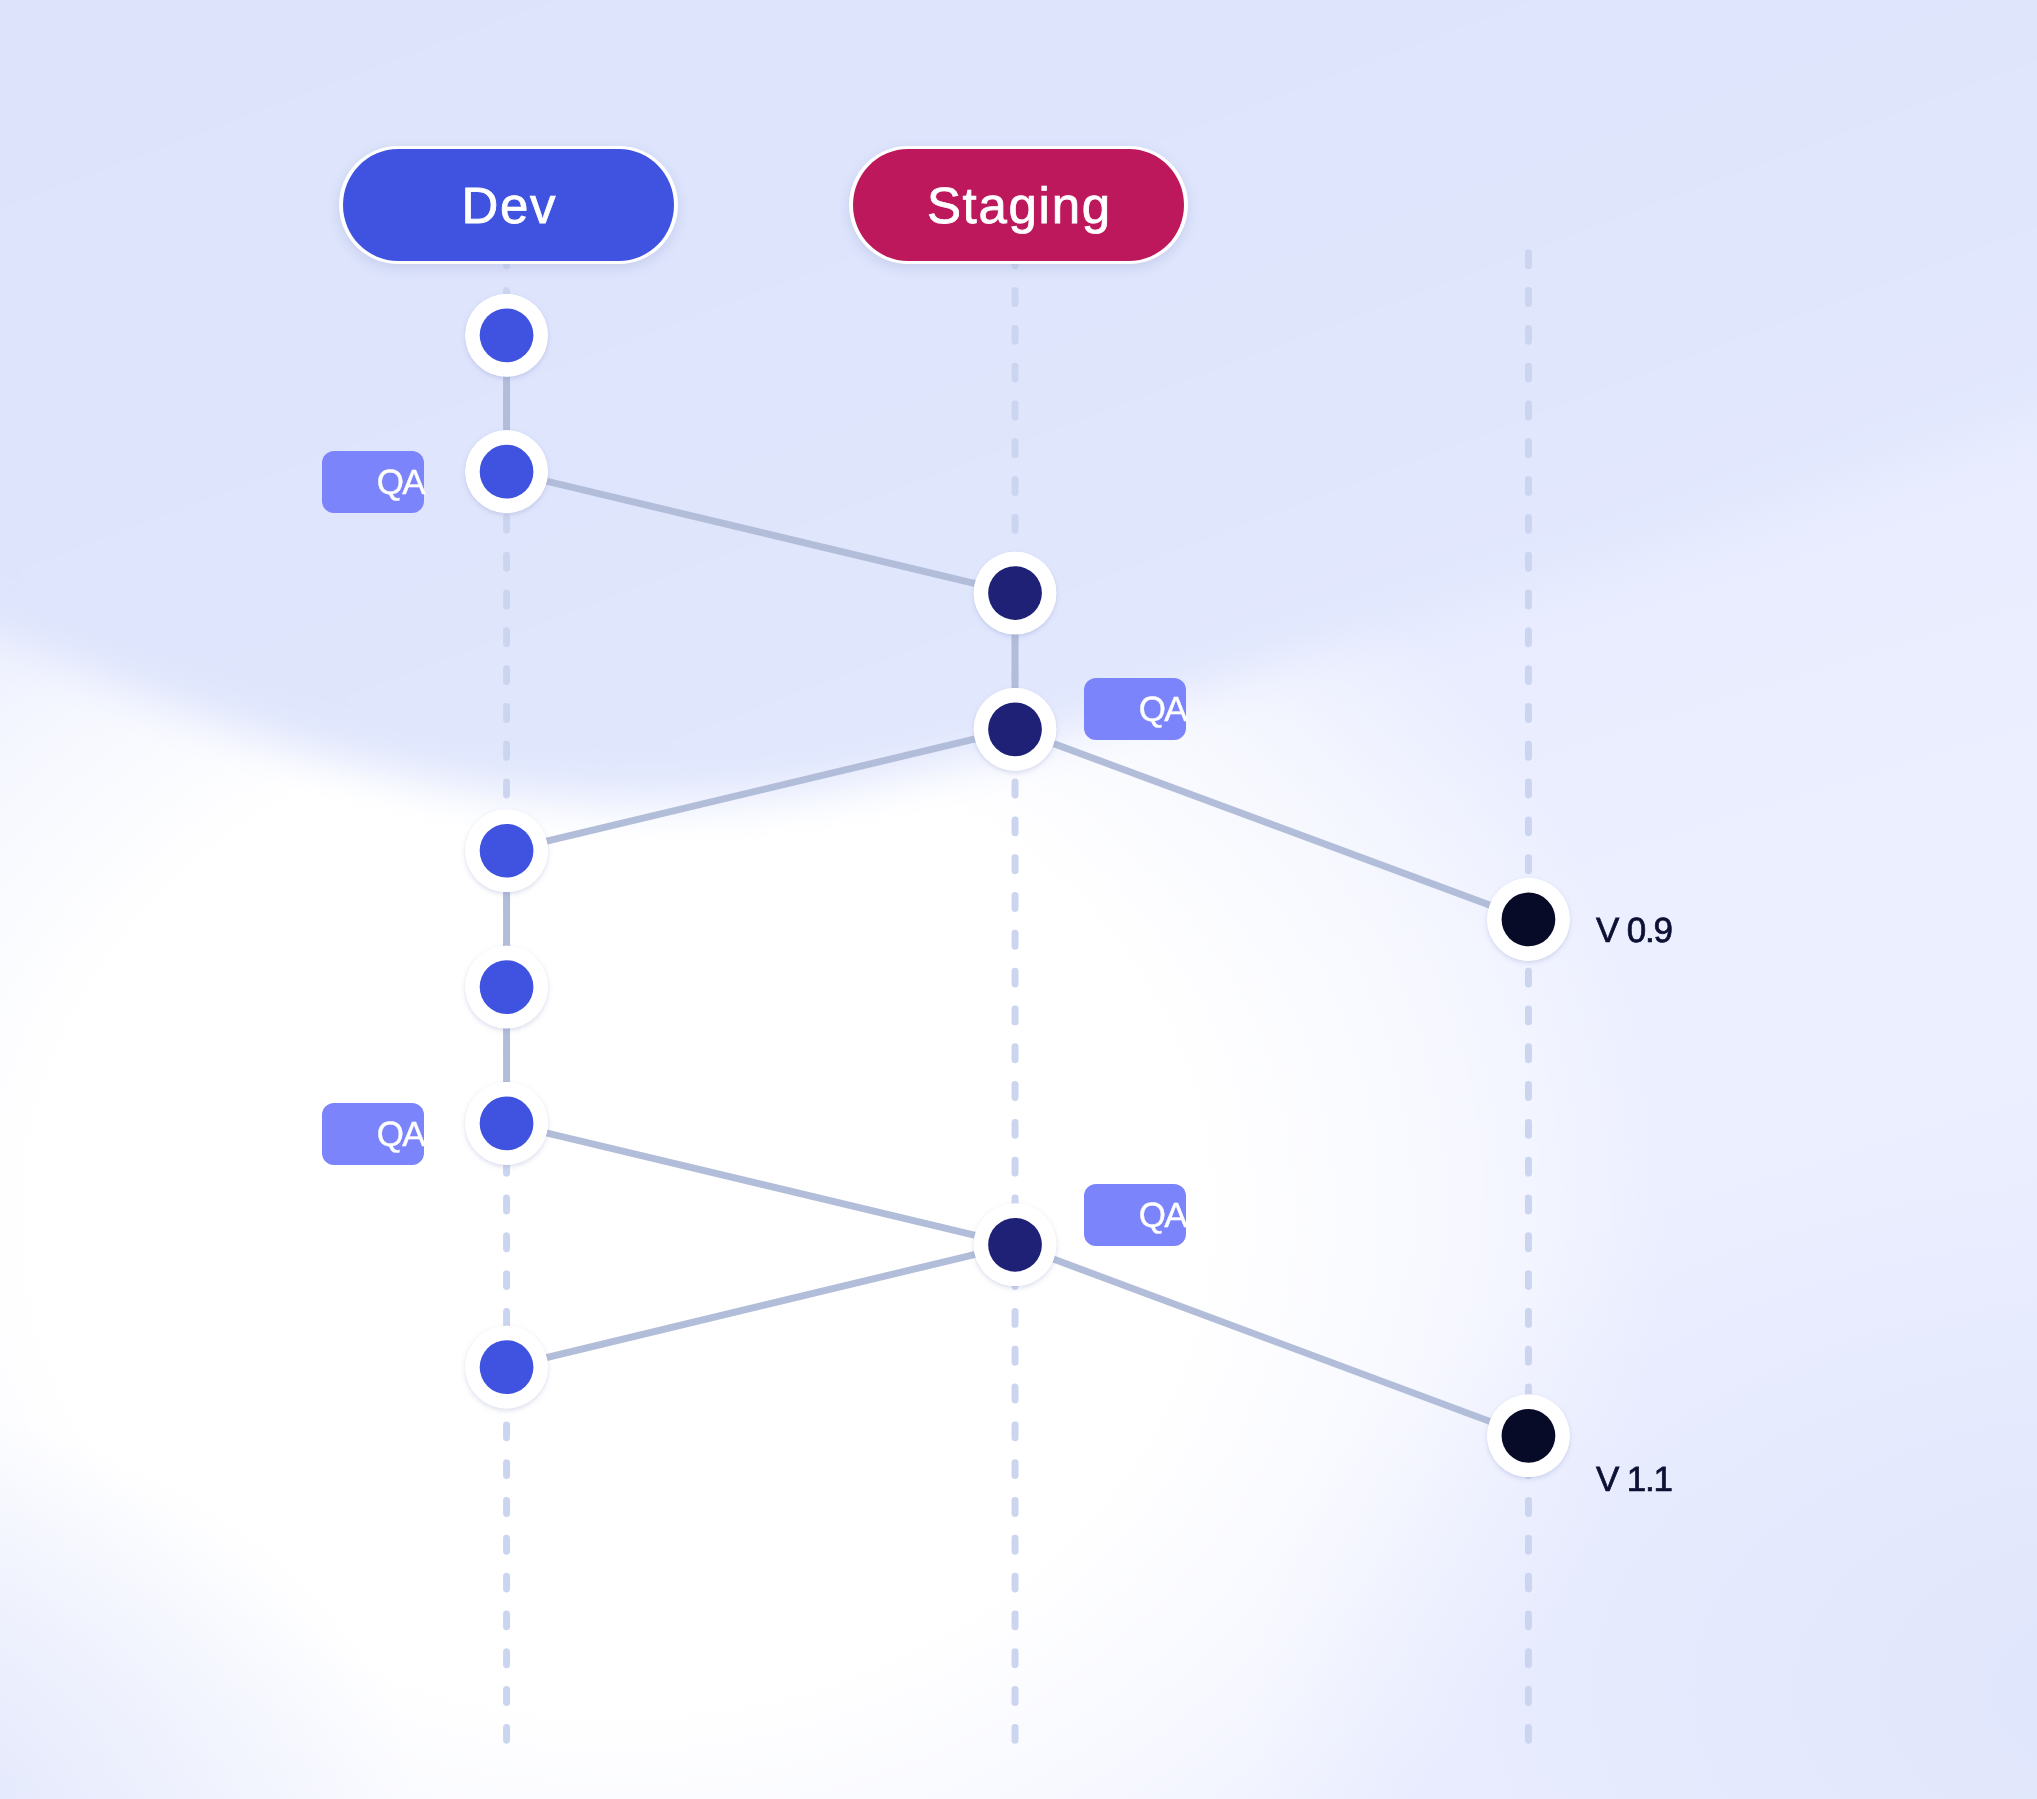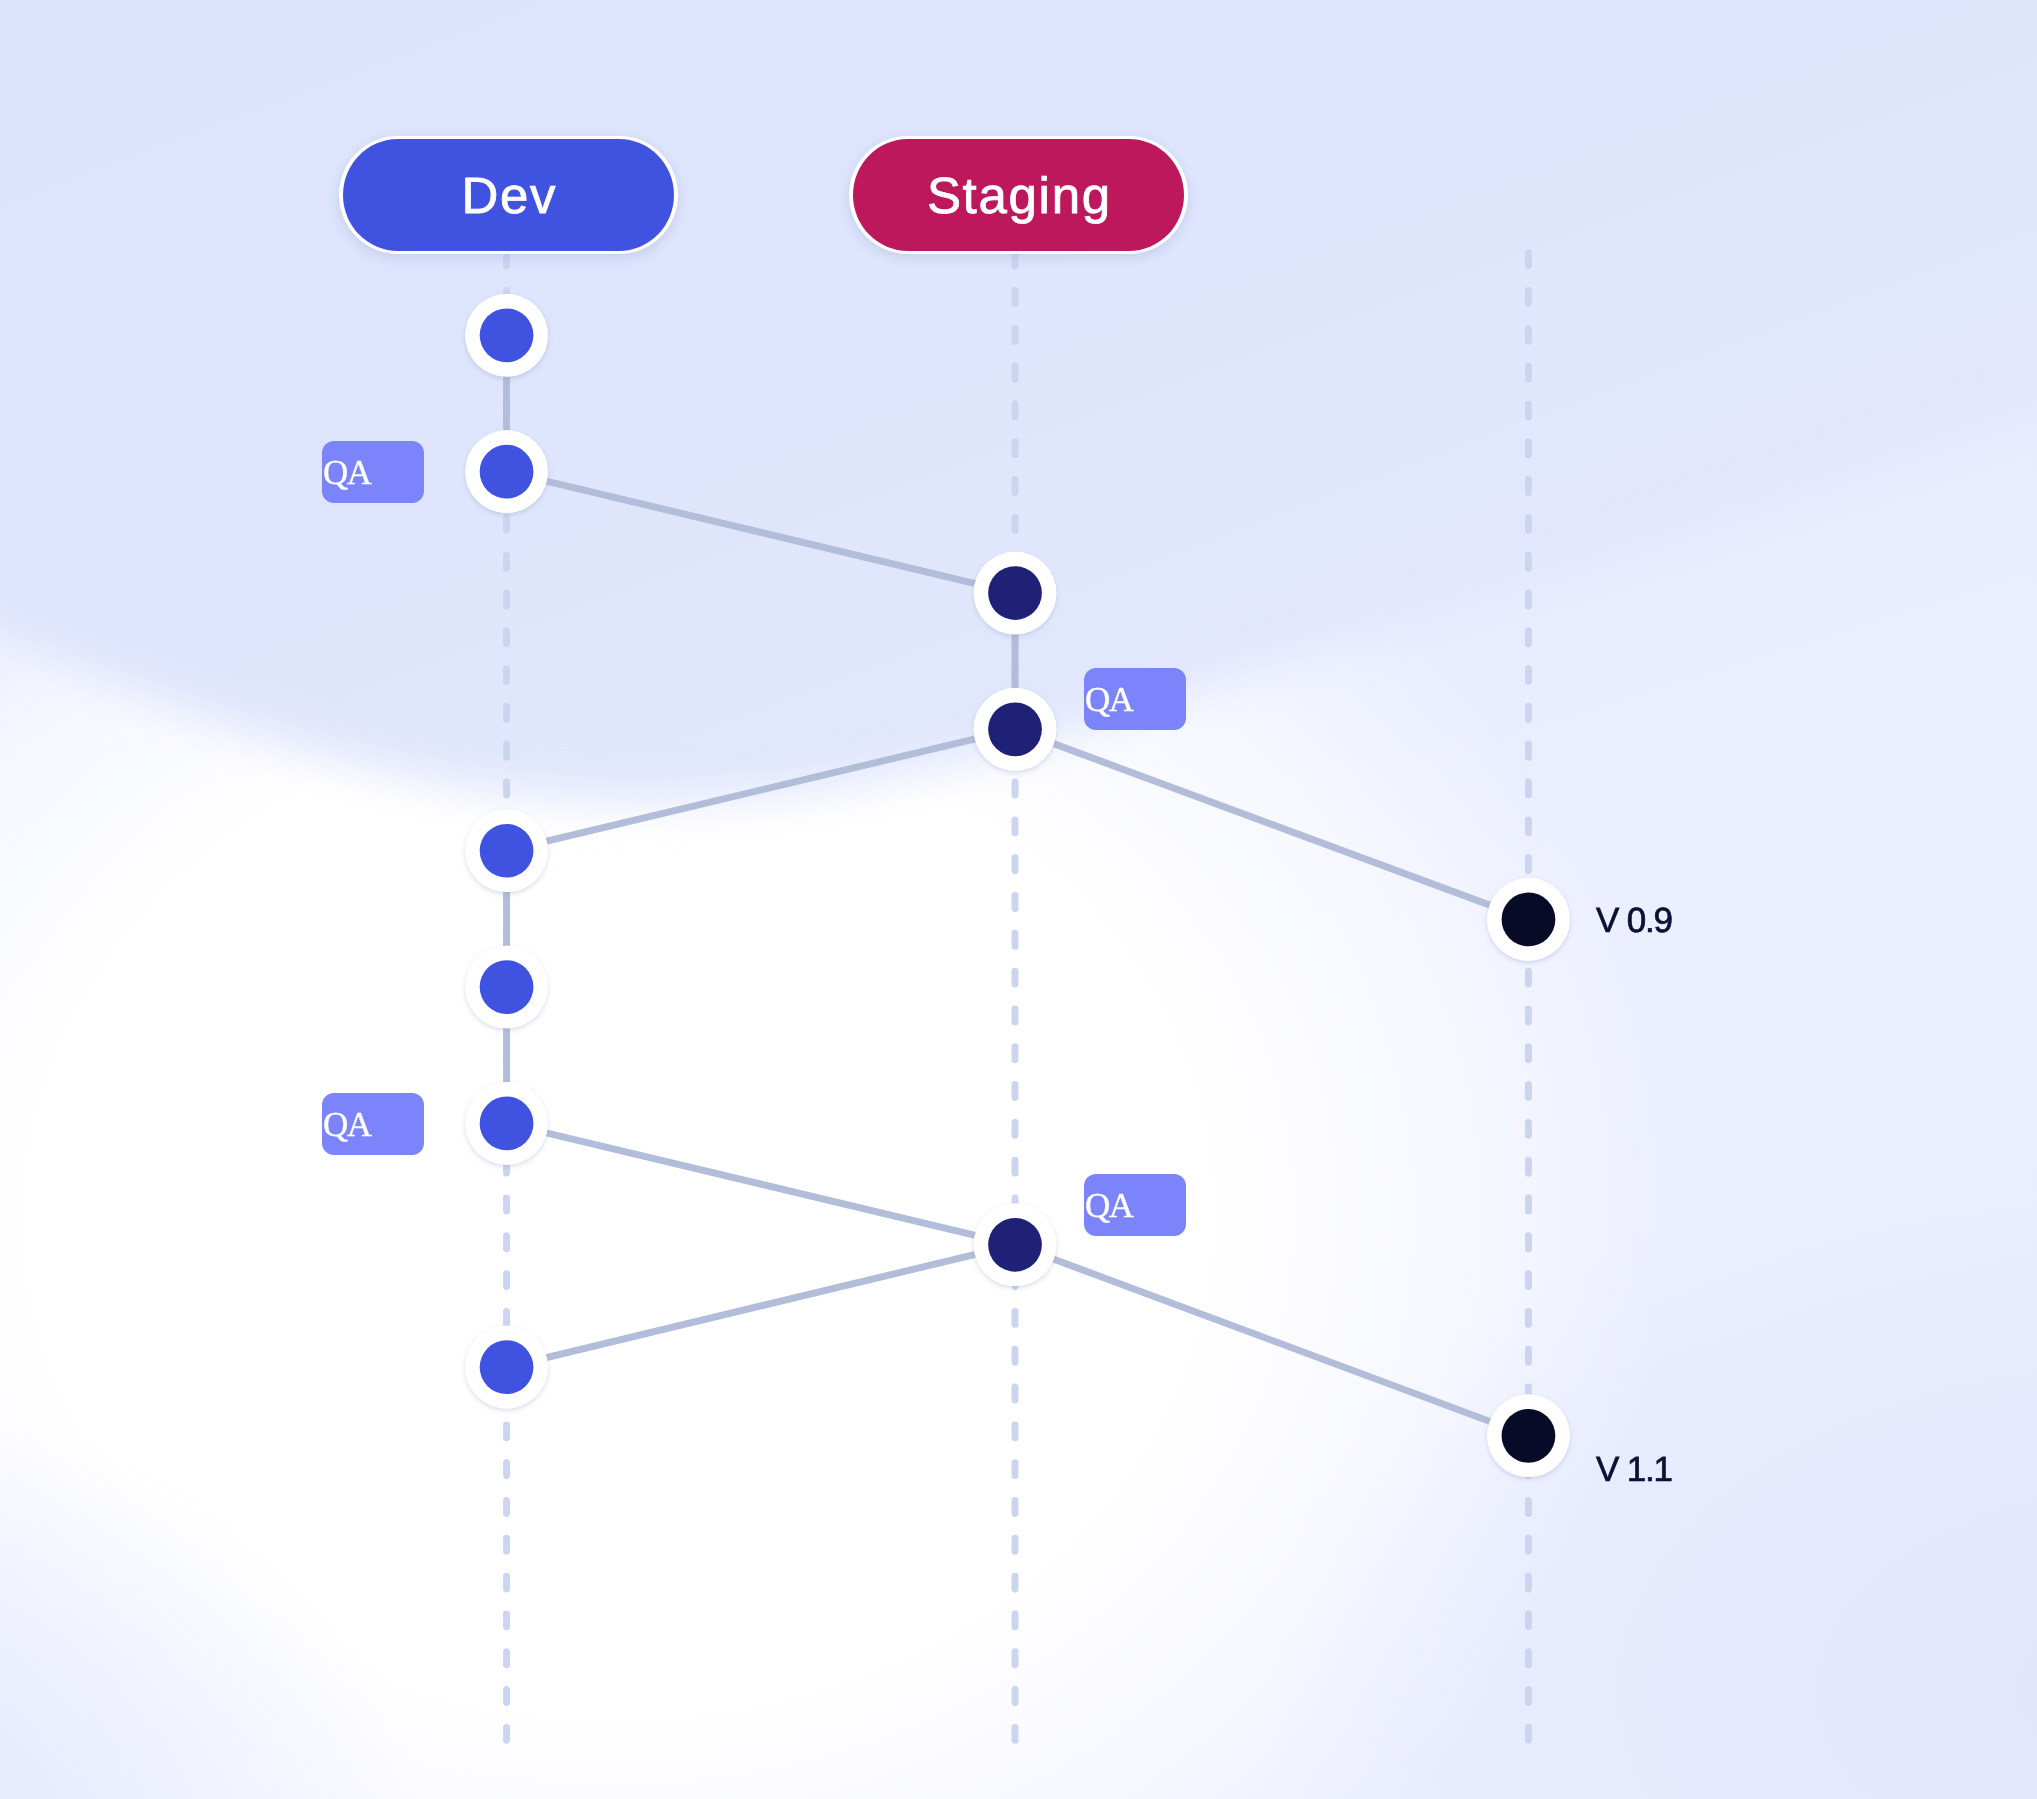--- a/index.html
+++ b/index.html
@@ -6,33 +6,33 @@
   html,body{margin:0;padding:0;background:#ffffff;}
   body{
     width:2038px;height:1800px;overflow:hidden;position:relative;
     font-family:"Liberation Sans", sans-serif;
     -webkit-font-smoothing:antialiased;
     text-rendering:geometricPrecision;
   }
   #overlay{transform:translateZ(0);}
   #stage{position:absolute;left:0;top:0;width:2038px;height:1800px;overflow:hidden;}
   #bgsvg,#svgroot{position:absolute;left:0;top:0;}
-  #overlay{position:absolute;left:0;top:0;width:2038px;height:1460px;border-radius:15px;}
+  #overlay{position:absolute;left:0;top:10px;width:2038px;height:1460px;border-radius:15px;}
   .pill{
     position:absolute;display:flex;align-items:center;justify-content:center;
     border-radius:994px;border:4px solid #ffffff;
     border-top-width:3px;border-bottom-width:3px;
     box-sizing:border-box;color:#fff;white-space:nowrap;
     box-shadow:0 4px 12px rgba(120,132,190,0.22);
   }
   .pill-label{font-size:51px;font-weight:400;letter-spacing:1.7px;line-height:1;
               padding-left:1.7px;-webkit-text-stroke:0.8px #ffffff;}
   .qatag{
-    position:absolute;display:flex;align-items:center;justify-content:flex-start;
-    border-radius:12px;background:#7b84fa;color:#fff;box-sizing:border-box;font-family:Liberation Serif, serif;
+    position:absolute;display:flex;align-items:center;justify-content:flex-end;
+    border-radius:12px;background:#7b84fa;color:#fff;box-sizing:border-box;
   }
   .qatag-label{font-size:35px;font-weight:400;letter-spacing:-1.6px;line-height:1;
                -webkit-text-stroke:0.4px #ffffff;padding-left:1px;}
   .vlabel{
     position:absolute;color:#0c1033;font-size:35px;font-weight:400;
     letter-spacing:-1.2px;line-height:1;white-space:nowrap;
     -webkit-text-stroke:0.7px #0c1033;
   }
 </style>
 </head>

